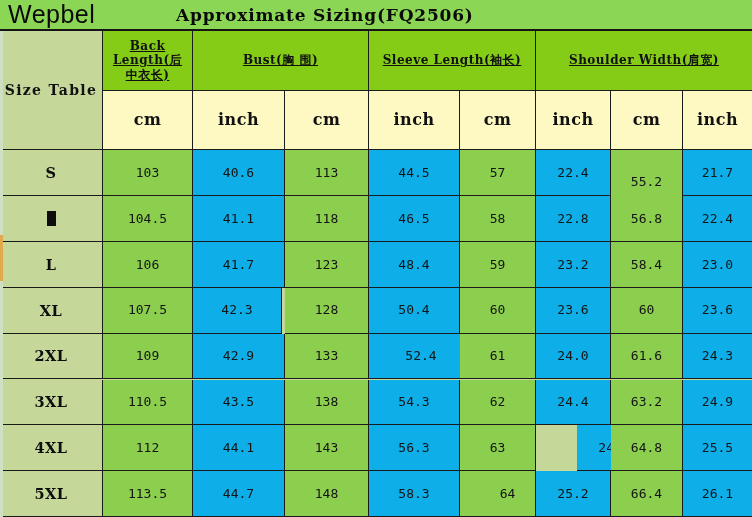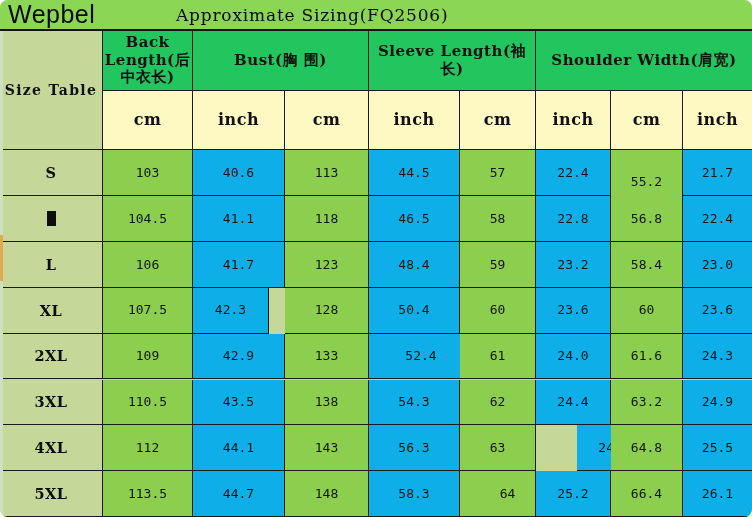--- a/index.html
+++ b/index.html
@@ -10,21 +10,20 @@
   }
   body {
     font-family: "Liberation Serif", "DejaVu Serif", serif;
   }
   #chart {
     position: relative;
     width: 752px;
     height: 517px;
     overflow: hidden;
     background: #c5d89a;
-    border-radius: 8px;
   }
 
   
   .banner {
     position: absolute;
     left: 0; top: 0;
     width: 752px; height: 31px;
     background: #8cd656;
     box-sizing: border-box;
     border-bottom: 2px solid #141414;
@@ -38,21 +37,21 @@
     letter-spacing: 0.5px;
     color: #0a0a0a;
     line-height: 31px;
     white-space: nowrap;
   }
   .banner-title {
     position: absolute;
     left: 176px; top: 0;
     font-family: "DejaVu Serif", "Liberation Serif", serif;
     font-size: 17px;
-    font-weight: 400;
+    font-weight: 700;
     color: #0a0a0a;
     line-height: 31px;
     letter-spacing: 0.8px;
     white-space: nowrap;
   }
 
   
   .grid {
     position: absolute;
     left: 0; top: 31px;
@@ -68,27 +67,28 @@
     text-align: center;
     border-right: 1px solid #1b1b1b;
     border-bottom: 1px solid #1b1b1b;
     overflow: hidden;
     line-height: 1.18;
   }
   .cell.nobr { border-right: none; }
 
   
   .hdr {
-    background: #22c55e;
-    font-family: "DejaVu Serif", "Liberation Serif", serif;
-    font-weight: 700;
-    font-size: 15px;
+    background: #84cc16;
+    font-family: "DejaVu Serif", "Liberation Serif", serif;
+    font-weight: 700;
+    font-size: 12px;
     color: #111111;
     letter-spacing: 0.5px;
     padding: 0 4px;
+    text-decoration: underline;
   }
   .hdr-unit {
     background: #fef9c3;
     font-family: "DejaVu Serif", "Liberation Serif", serif;
     font-weight: 700;
     font-size: 16px;
     color: #111111;
     letter-spacing: 0.5px;
   }
   .sizecol-head {
@@ -195,21 +195,21 @@
         <div class="cell cmcell" style="left: 103px; top: 210.8px; width: 90px; height: 45.9px;">106</div>
         <div class="cell inchcell" style="left: 193px; top: 210.8px; width: 92px; height: 45.9px;">41.7</div>
         <div class="cell cmcell" style="left: 285px; top: 210.8px; width: 84px; height: 45.9px;">123</div>
         <div class="cell inchcell" style="left: 369px; top: 210.8px; width: 91px; height: 45.9px;">48.4</div>
         <div class="cell cmcell" style="left: 460px; top: 210.8px; width: 76px; height: 45.9px;">59</div>
         <div class="cell inchcell" style="left: 536px; top: 210.8px; width: 75px; height: 45.9px;">23.2</div>
         <div class="cell cmcell" style="left: 611px; top: 210.8px; width: 72px; height: 45.9px;">58.4</div>
         <div class="cell inchcell nobr" style="left: 683px; top: 210.8px; width: 69px; height: 45.9px;">23.0</div>
         <div class="cell sizecell" style="left: 0px; top: 256.7px; width: 103px; height: 45.9px;">XL</div>
         <div class="cell cmcell" style="left: 103px; top: 256.7px; width: 90px; height: 45.9px;">107.5</div>
-        <div class="cell inchcell" style="left: 193px; top: 256.7px; width: 76px; height: 45.9px; text-align: right;">42.3</div>
+        <div class="cell inchcell" style="left: 193px; top: 256.7px; width: 89px; height: 45.9px; text-align: right;">42.3</div>
         <div class="cell cmcell" style="left: 285px; top: 256.7px; width: 84px; height: 45.9px;">128</div>
         <div class="cell inchcell" style="left: 369px; top: 256.7px; width: 91px; height: 45.9px;">50.4</div>
         <div class="cell cmcell" style="left: 460px; top: 256.7px; width: 76px; height: 45.9px;">60</div>
         <div class="cell inchcell" style="left: 536px; top: 256.7px; width: 75px; height: 45.9px;">23.6</div>
         <div class="cell cmcell" style="left: 611px; top: 256.7px; width: 72px; height: 45.9px;">60</div>
         <div class="cell inchcell nobr" style="left: 683px; top: 256.7px; width: 69px; height: 45.9px;">23.6</div>
         <div class="cell sizecell" style="left: 0px; top: 302.6px; width: 103px; height: 45.9px;">2XL</div>
         <div class="cell cmcell" style="left: 103px; top: 302.6px; width: 90px; height: 45.9px;">109</div>
         <div class="cell inchcell" style="left: 193px; top: 302.6px; width: 92px; height: 45.9px;">42.9</div>
         <div class="cell cmcell" style="left: 285px; top: 302.6px; width: 84px; height: 45.9px;">133</div>

